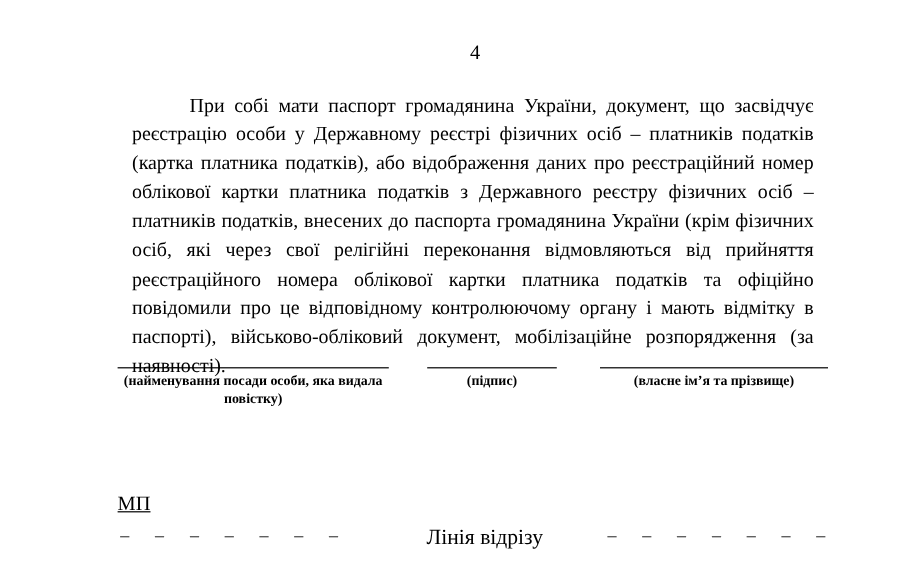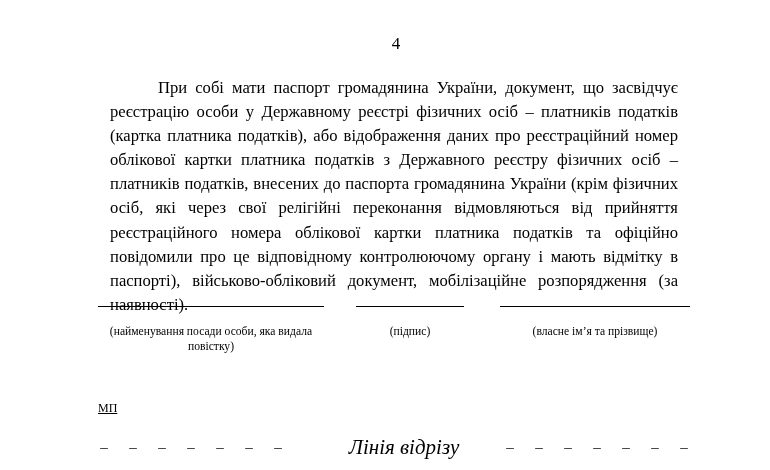--- a/index.html
+++ b/index.html
@@ -67,24 +67,25 @@
   .sig-field {
     position: absolute;
     top: 0;
   }
   .sig-rule {
     border-top: 1.4px solid #000;
     height: 0;
     width: 100%;
   }
   .sig-caption {
-    margin-top: 18px;
+    margin-top: 4px;
     font-size: 11.6px;
     line-height: 14.6px;
     text-align: center;
+    font-weight: bold;
   }
   .sig-field-position { left: 0px;   width: 226px; }
   .sig-field-sign     { left: 258px; width: 108px; }
   .sig-field-name     { left: 402px; width: 190px; }
 
   
   .date-line {
     position: absolute;
     left: 98px;
     top: 367px;
@@ -92,22 +93,22 @@
     line-height: 22px;
     white-space: nowrap;
     letter-spacing: 0px;
   }
   .date-line .blank-short { letter-spacing: -0.4px; }
 
   
   .stamp-mark {
     position: absolute;
     left: 98px;
-    top: 398px;
-    font-size: 12px;
+    top: 410px;
+    font-size: 17px;
     line-height: 20px;
     text-decoration: underline;
   }
 
   
   .cut-line {
     position: absolute;
     left: 98px;
     top: 436px;
     width: 592px;
@@ -128,22 +129,21 @@
     display: inline-block;
     width: 12px;
     text-align: center;
     margin-right: 17px;
   }
   .dash-group.right .dash {
     margin-right: 0;
     margin-left: 17px;
   }
   .cut-label {
-    font-style: italic;
-    font-size: 21px;
+    font-size: 18px;
     line-height: 20px;
     white-space: nowrap;
     padding: 0 4px;
     margin-left: 20px;
   }
 </style>
 </head>
 <body>
 
 <div class="page">

